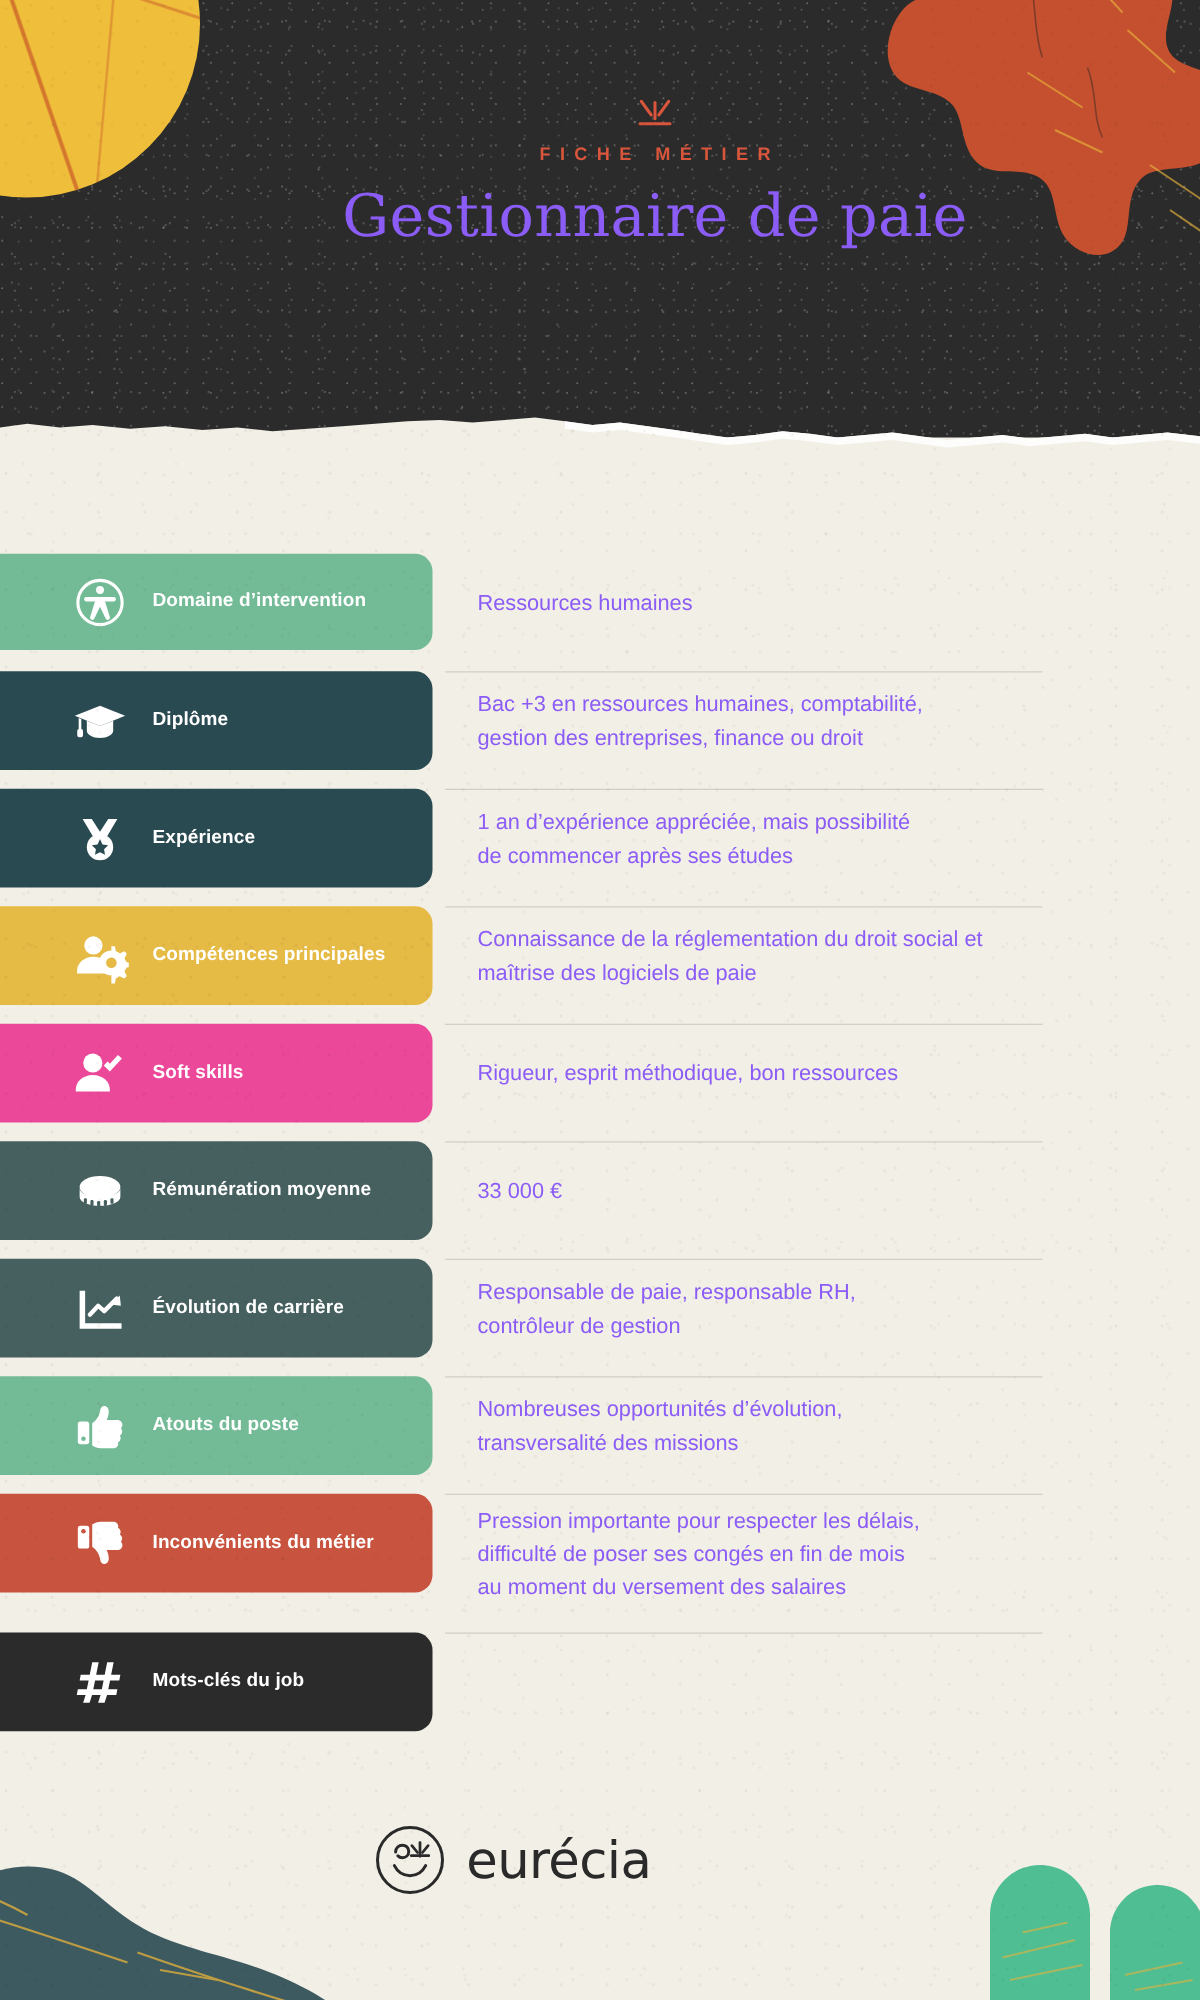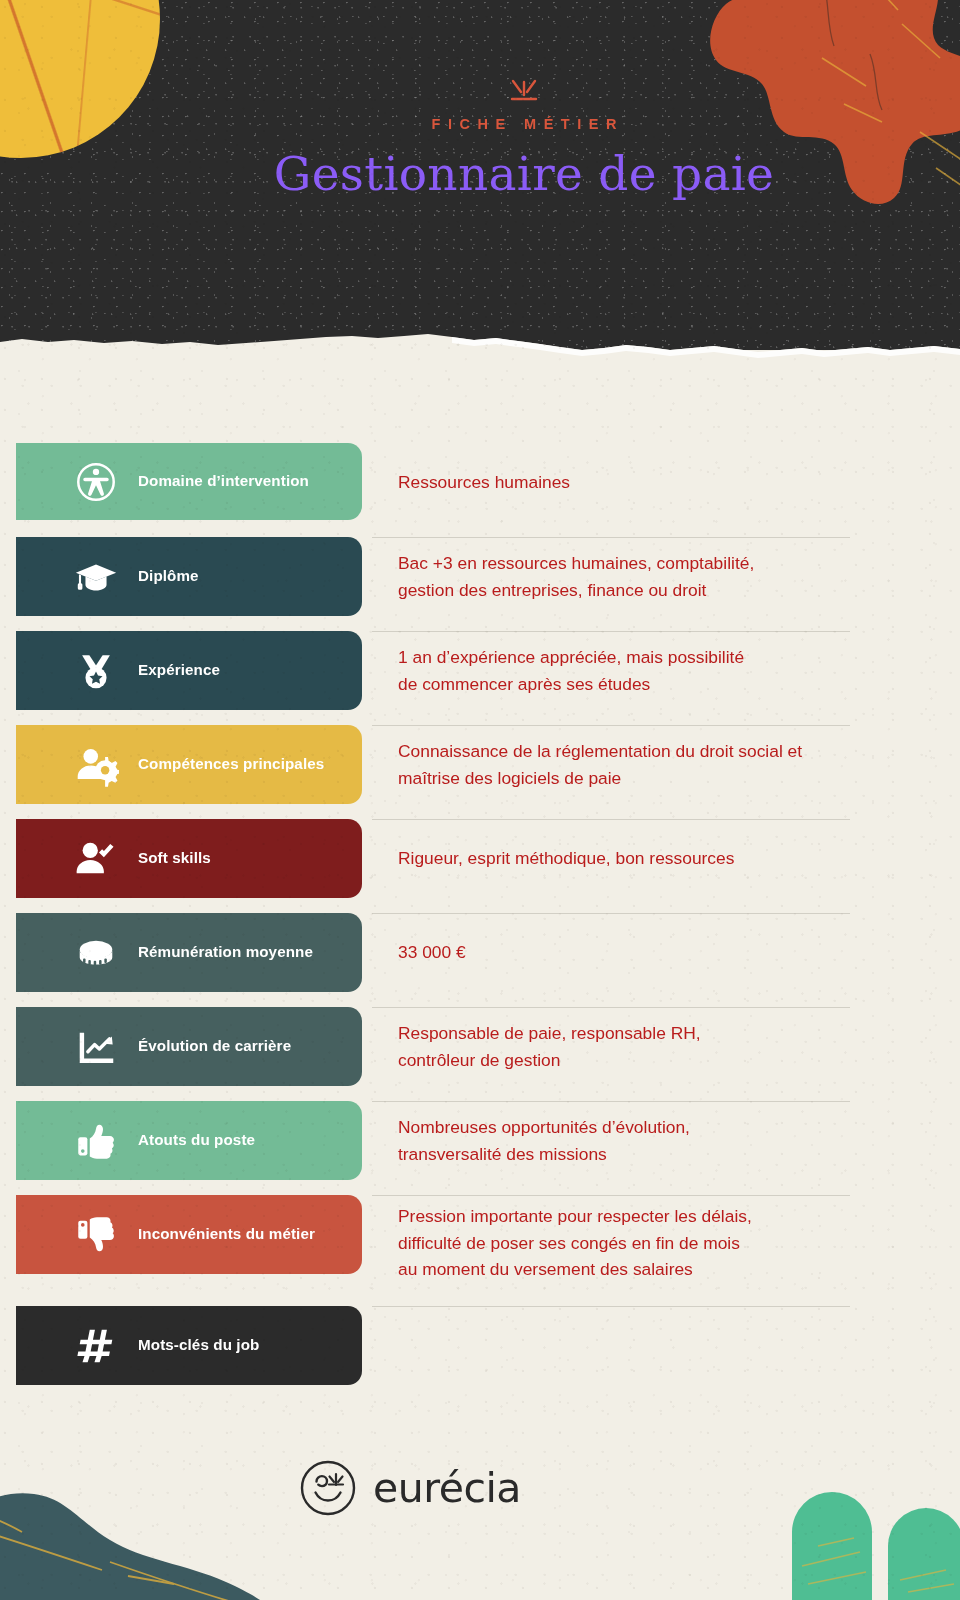--- a/index.html
+++ b/index.html
@@ -70,38 +70,38 @@
   .kicker{
     margin-top:12px;color:#D9563C;font-size:14.5px;font-weight:700;
     letter-spacing:7.5px;text-indent:7.5px;
   }
   .title{
     margin-top:14px;color:#8b5cf6;font-size:47px;font-weight:400;
     font-family:"DejaVu Serif", serif;letter-spacing:.3px;
   }
 
   
-  .rows{position:absolute;top:443px;left:16px;width:848px;z-index:10;}
+  .rows{position:absolute;top:443px;left:0;width:848px;z-index:10;}
   .row{position:relative;display:flex;align-items:flex-start;}
   .pill{
     width:346px;min-height:79px;border-radius:0 14px 14px 0;
     display:flex;align-items:center;flex:0 0 346px;box-sizing:border-box;
     padding-left:56px;
   }
   .pill .ico{
     width:48px;height:48px;flex:0 0 48px;display:flex;align-items:center;justify-content:center;
   }
   .pill .ico svg{display:block;}
   .pill .plabel{
     margin-left:18px;color:#FFFFFF;font-size:15.2px;font-weight:700;
     letter-spacing:.1px;line-height:1.2;
   }
   .val{
     flex:1;padding:0 24px 0 36px;box-sizing:border-box;position:relative;
-    color:#b91c1c;font-size:17.4px;line-height:1.52;
+    color:#8b5cf6;font-size:17.4px;line-height:1.52;
     display:flex;align-items:center;min-height:79px;
   }
   .val .sep{
     position:absolute;left:10px;right:14px;top:0;height:1px;background:rgba(120,116,104,.26);
   }
   .row:first-child .val .sep{display:none;}
 
   
   .row + .row{margin-top:15px;}
 
@@ -255,21 +255,21 @@
       </div>
       <div class="val">
         <span class="sep"></span>
         <span>
           <span>Connaissance de la réglementation du droit social et</span><br><span>maîtrise des logiciels de paie</span>
         </span>
       </div>
     </div>
 
     <div class="row">
-      <div class="pill" style="background:#7f1d1d;min-height:79px;">
+      <div class="pill" style="background:#ec4899;min-height:79px;">
         <span class="ico">
           <svg viewBox="0 0 48 48" width="46" height="46">
             <circle cx="18" cy="15" r="8" fill="#fff"></circle>
             <path fill="#fff" d="M18,25 c8,0 14.2,5.4 14.2,12 v1.8 H3.8 V37 c0,-6.6 6.2,-12 14.2,-12 Z"></path>
             <path fill="#fff" d="M32.2,22.2 l-5.1,-5.1 3.3,-3.3 1.9,1.9 6.6,-7.4 3.4,3 Z"></path>
           </svg>
         </span>
         <span class="plabel">Soft skills</span>
       </div>
       <div class="val">

